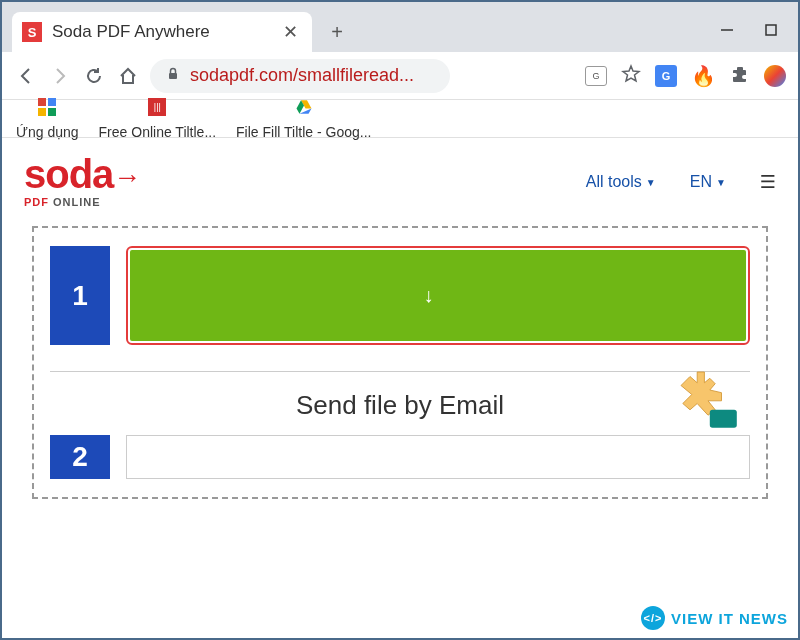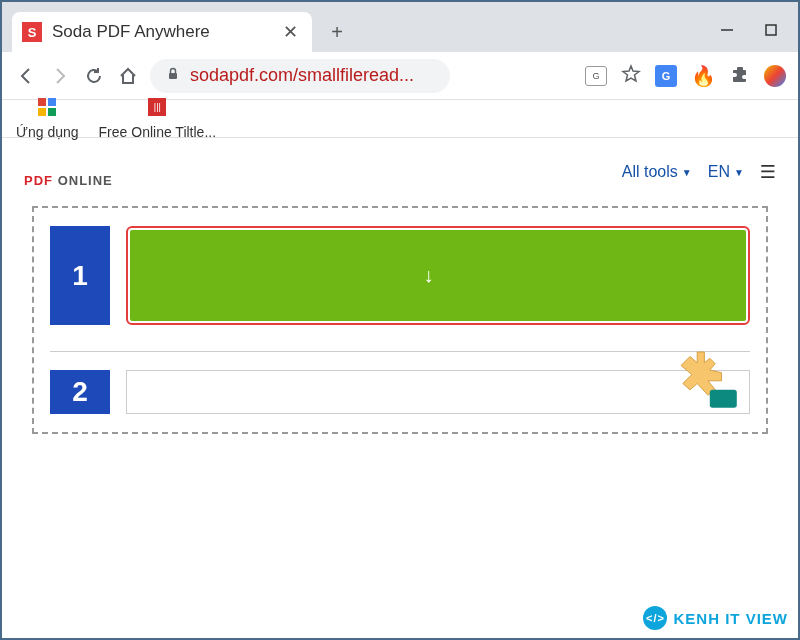--- a/index.html
+++ b/index.html
@@ -32,23 +32,23 @@
 .bm-apps-icon span:nth-child(4) { background: #0f9d58; }
 .bm-barcode-icon { width: 18px; height: 18px; background: #d32f2f; color: #fff; font-size: 9px; display: flex; align-items: center; justify-content: center; }
 .bm-drive-icon { width: 18px; height: 18px; }
 
 
 .page { position: relative; }
 .page-header { display: flex; align-items: center; justify-content: space-between; padding: 18px 22px 18px 22px; }
 .logo { }
 .logo-text { font-size: 40px; font-weight: bold; color: #d8232a; letter-spacing: -1px; line-height: 0.9; }
 .logo-arrow { color: #d8232a; font-size: 28px; font-weight: bold; }
-.logo-sub { font-size: 13px; color: #d8232a; font-weight: bold; letter-spacing: 1px; margin-top: 17px; }
+.logo-sub { font-size: 11px; color: #d8232a; font-weight: bold; letter-spacing: 1px; margin-top: 4px; }
 .logo-sub .online { color: #555; }
-.tools-menu { display: flex; gap: 16px; align-items: center; color: #1651a8; font-size: 16px; font-weight: 500; }
+.tools-menu { display: flex; gap: 34px; align-items: center; color: #1651a8; font-size: 16px; font-weight: 500; }
 .tools-item { display: flex; align-items: center; gap: 4px; }
 .caret { font-size: 10px; }
 
 .content-box { margin: 0 30px; border: 2px dashed #999; padding: 18px 16px; }
 .step-row { display: flex; align-items: stretch; gap: 16px; margin-bottom: 26px; position: relative; }
 .step-num { width: 60px; background: #1d4ab8; color: #fff; font-size: 28px; font-weight: bold; display: flex; align-items: center; justify-content: center; }
 .green-btn-wrap { flex: 1; border: 2px solid #e43b3b; border-radius: 6px; padding: 2px; }
 .green-btn { background: #7cb518; background: #6fb715; color: #fff; display: flex; align-items: center; justify-content: center; padding: 34px 20px; font-size: 30px; font-weight: bold; text-align: center; letter-spacing: 1px; border-radius: 2px; }
 .green-btn .dl-icon { font-size: 20px; margin-right: 18px; }
 .divider { border-top: 1px solid #ccc; margin: 14px 0 18px 0; }
@@ -145,25 +145,37 @@
         <span></span>
         <span></span>
         <span></span>
       </div>
     <span>Ứng dụng</span>
   </div>
   <div class="bm-item">
     <div class="bm-barcode-icon">|||</div>
     <span>Free Online Tiltle...</span>
   </div>
+  <div class="bm-item">
+    <svg class="bm-drive-icon" viewBox="0 0 24 24">
+        <path d="M8 3 L16 3 L22 14 L14 14 Z" fill="#f4b400"></path>
+        <path d="M2 14 L8 3 L12 10 L6 21 Z" fill="#0f9d58"></path>
+        <path d="M6 21 L22 14 L18 21 Z" fill="#4285f4"></path>
+      </svg>
+    <span>File Fill Tiltle - Goog...</span>
+  </div>
 </div>
 
 <div class="page">
   <div class="page-header">
     <div class="logo">
+      <div style="display:flex;align-items:center;">
+        <span class="logo-text">soda</span>
+        <span class="logo-arrow">→</span>
+      </div>
       <div class="logo-sub">
         <span>PDF</span> <span class="online">ONLINE</span>
       </div>
     </div>
     <div class="tools-menu">
       <div class="tools-item">
         <span>All tools</span>
         <span class="caret">▼</span>
       </div>
       <div class="tools-item">
@@ -186,26 +198,27 @@
       <div class="hand-pointer">
         <svg viewBox="0 0 100 100">
           <path d="M30 35 L40 25 L48 32 L48 20 L56 20 L56 32 L62 27 L68 33 L62 40 L75 43 L75 52 L60 52 L68 62 L60 68 L48 55 L40 62 L32 55 L42 45 Z" fill="#f7c56b" stroke="#d49a3a" stroke-width="1"></path>
           <rect x="62" y="62" width="30" height="20" rx="3" fill="#0d8a80"></rect>
         </svg>
       </div>
     </div>
 
     <div class="divider"></div>
 
+    <div class="email-header">Send file by Email</div>
 
     <div class="step-row-2">
       <div class="step-num">2</div>
       <div class="email-input-wrap">
         <input class="email-input" style="">
       </div>
     </div>
   </div>
 </div>
 
 <div class="watermark">
   <div class="wm-icon">&lt;/&gt;</div>
-  <span>KENH IT VIEW</span>
+  <span>VIEW IT NEWS</span>
 </div>
 
 </body></html>

